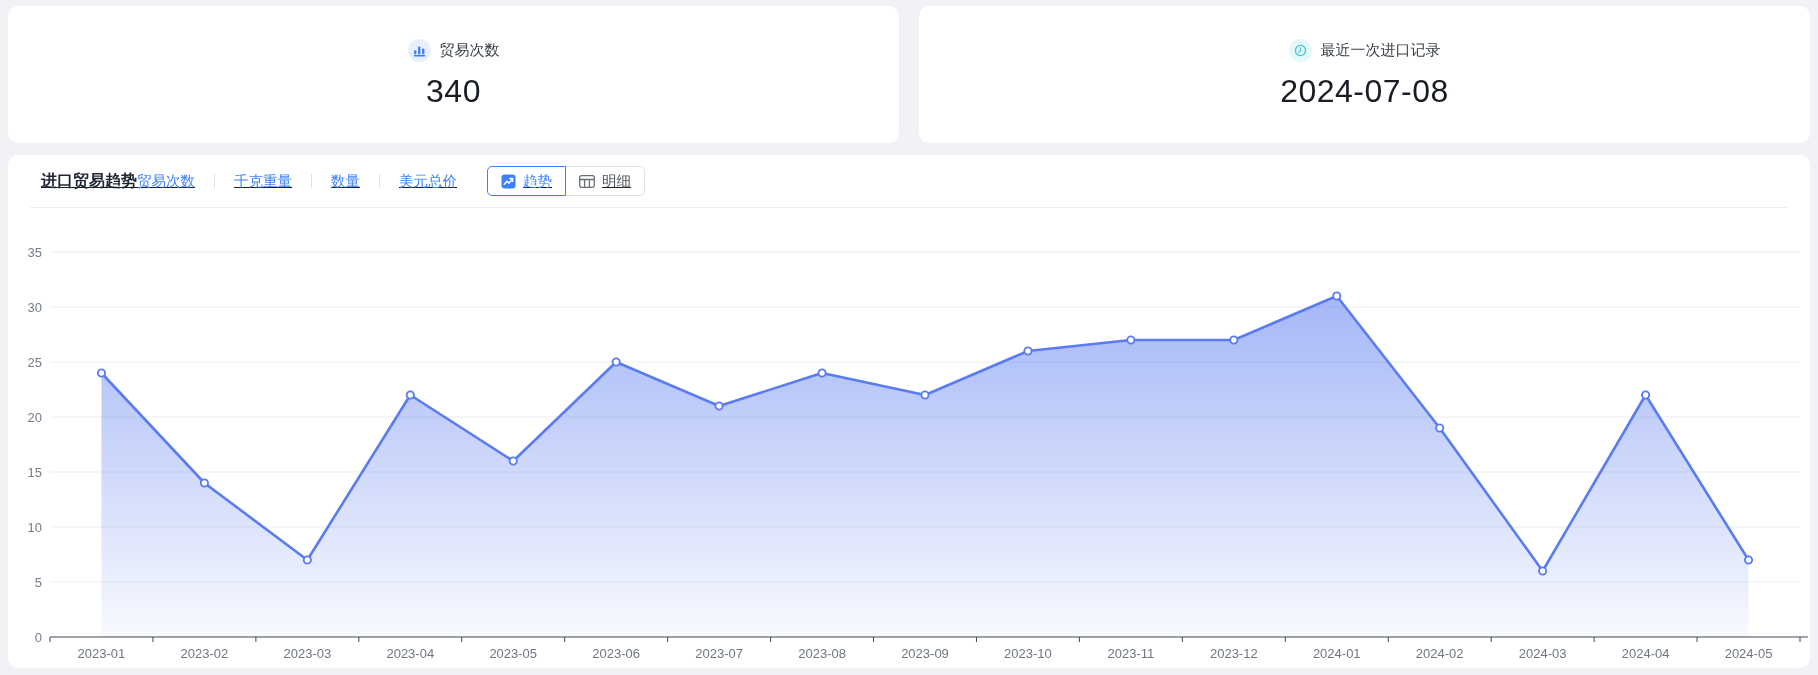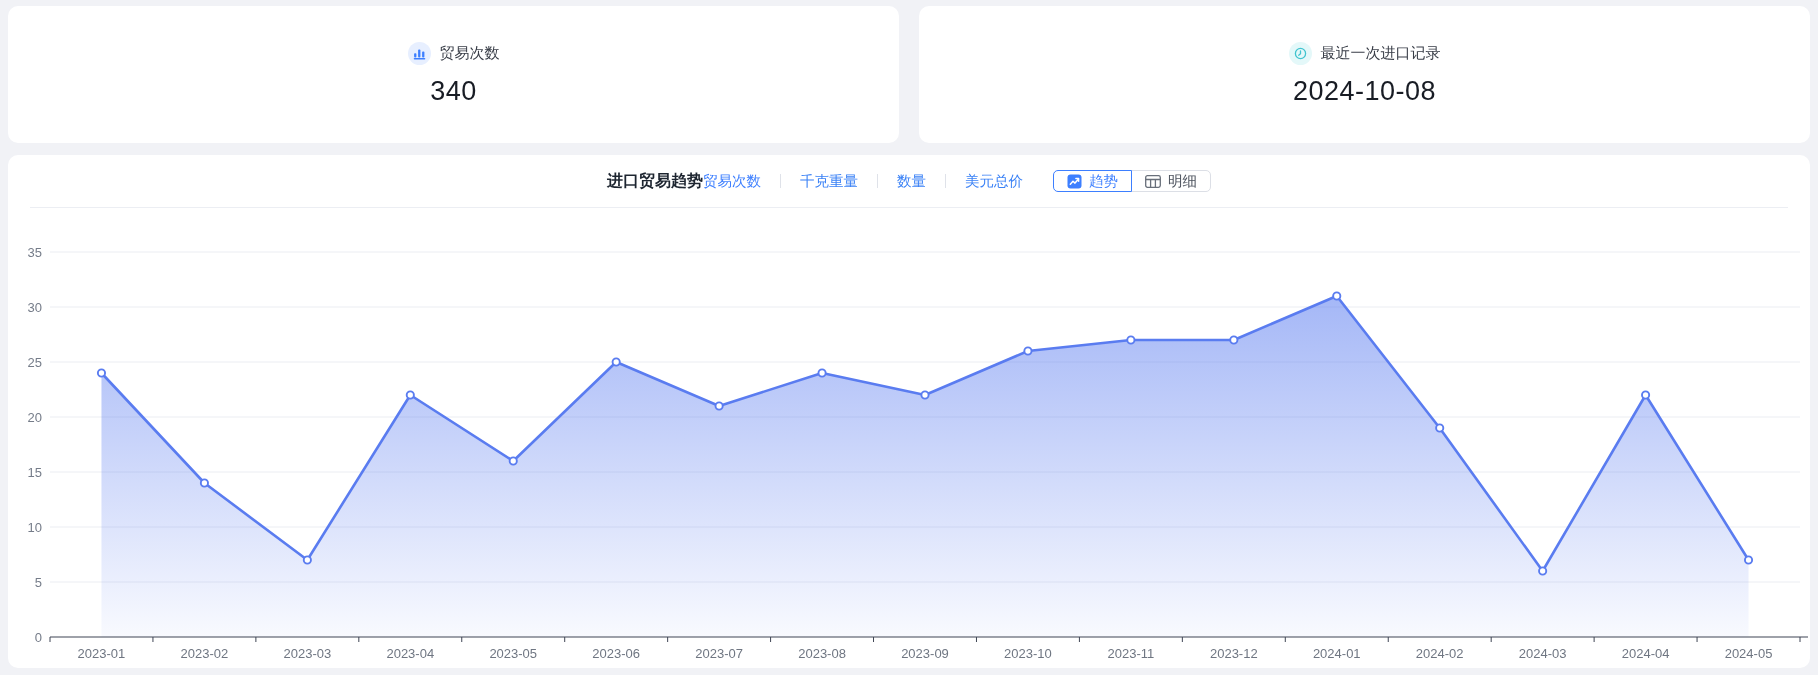--- a/index.html
+++ b/index.html
@@ -34,55 +34,56 @@
   .icon-circle {
     width: 23px; height: 23px;
     border-radius: 50%;
     display: flex; align-items: center; justify-content: center;
     flex: 0 0 auto;
   }
   .icon-blue  { background: #e7efff; color: #3d7fff; }
   .icon-orange{ background: #fdf2e3; color: #f0a43c; }
   .icon-teal  { background: #e4f8f9; color: #41c4cf; }
   .stat-label { font-size: 15px; color: #383d47; }
-  .stat-value { font-size: 27px; font-weight: 500; color: #181c24; letter-spacing: 0.5px; }
+  .stat-value { font-size: 32px; font-weight: 500; color: #181c24; letter-spacing: 0.5px; }
 
   .panel {
     margin: 12px 8px 0 8px;
     height: 513px;
     background: #ffffff;
     border-radius: 10px;
     overflow: hidden;
   }
   .panel-header {
     height: 52px;
     display: flex;
     align-items: center;
-    justify-content: center;
+    justify-content: flex-start;
     padding: 0 33px;
+    text-decoration: underline;
   }
   .panel-title { font-size: 16px; font-weight: 700; color: #1d2530; }
   .header-right { display: flex; align-items: center; }
   .metric-tabs { display: flex; align-items: center; }
   .mtab {
     font-size: 14.5px;
     color: #3b82f6;
     cursor: pointer;
     padding: 2px 0;
   }
   .mtab.active { color: #3d7fff; font-weight: 500; }
   .tab-sep {
     width: 1px; height: 14px;
     background: #dfe2e9;
     margin: 0 19px;
   }
   .view-switch { display: flex; margin-left: 30px; }
   .vbtn {
     display: flex; align-items: center; gap: 7px;
-    height: 22px;
+    height: 30px;
     padding: 0 13px;
     background: #ffffff;
     border: 1px solid #dcdfe6;
     font-size: 14.5px;
     color: #4d535e;
     cursor: pointer;
     font-family: inherit;
   }
   .vbtn:first-child { border-radius: 5px 0 0 5px; }
   .vbtn:last-child  { border-radius: 0 5px 5px 0; margin-left: -1px; }
@@ -119,21 +120,21 @@
   <div class="stat-card">
     <div class="stat-head">
       <span class="icon-circle icon-teal">
         <svg width="13" height="13" viewBox="0 0 13 13" fill="none" stroke="currentColor" stroke-width="1.3" stroke-linecap="round" stroke-linejoin="round">
           <circle cx="6.5" cy="6.5" r="5.1"></circle>
           <path d="M6.5 3.9 V6.8 L4.7 8.2"></path>
         </svg>
       </span>
       <span class="stat-label">最近一次进口记录</span>
     </div>
-    <div class="stat-value">2024-10-08</div>
+    <div class="stat-value">2024-07-08</div>
   </div>
 
 </div>
 
 <div class="panel">
   <div class="panel-header">
     <div class="panel-title">进口贸易趋势</div>
     <div class="header-right">
       <div class="metric-tabs">
         <span class="mtab active">贸易次数</span>

